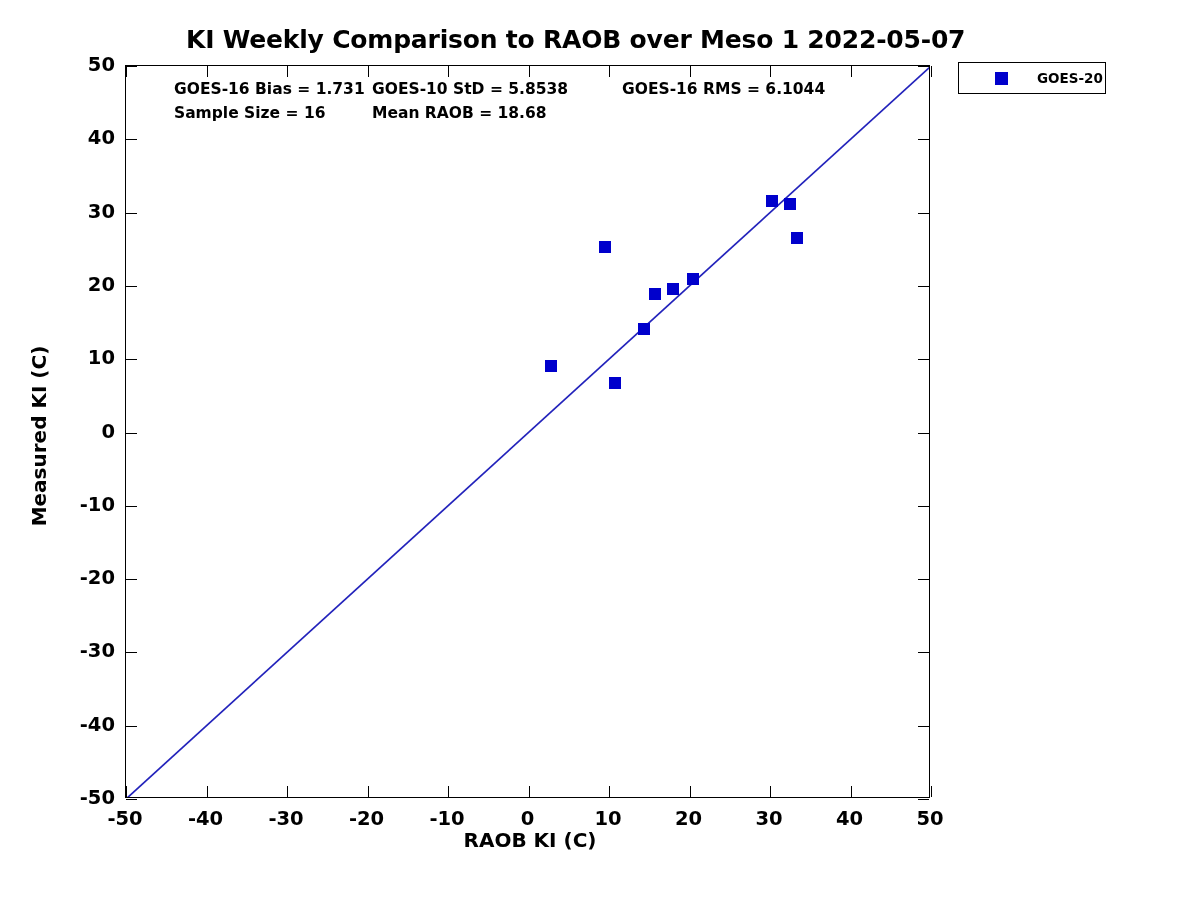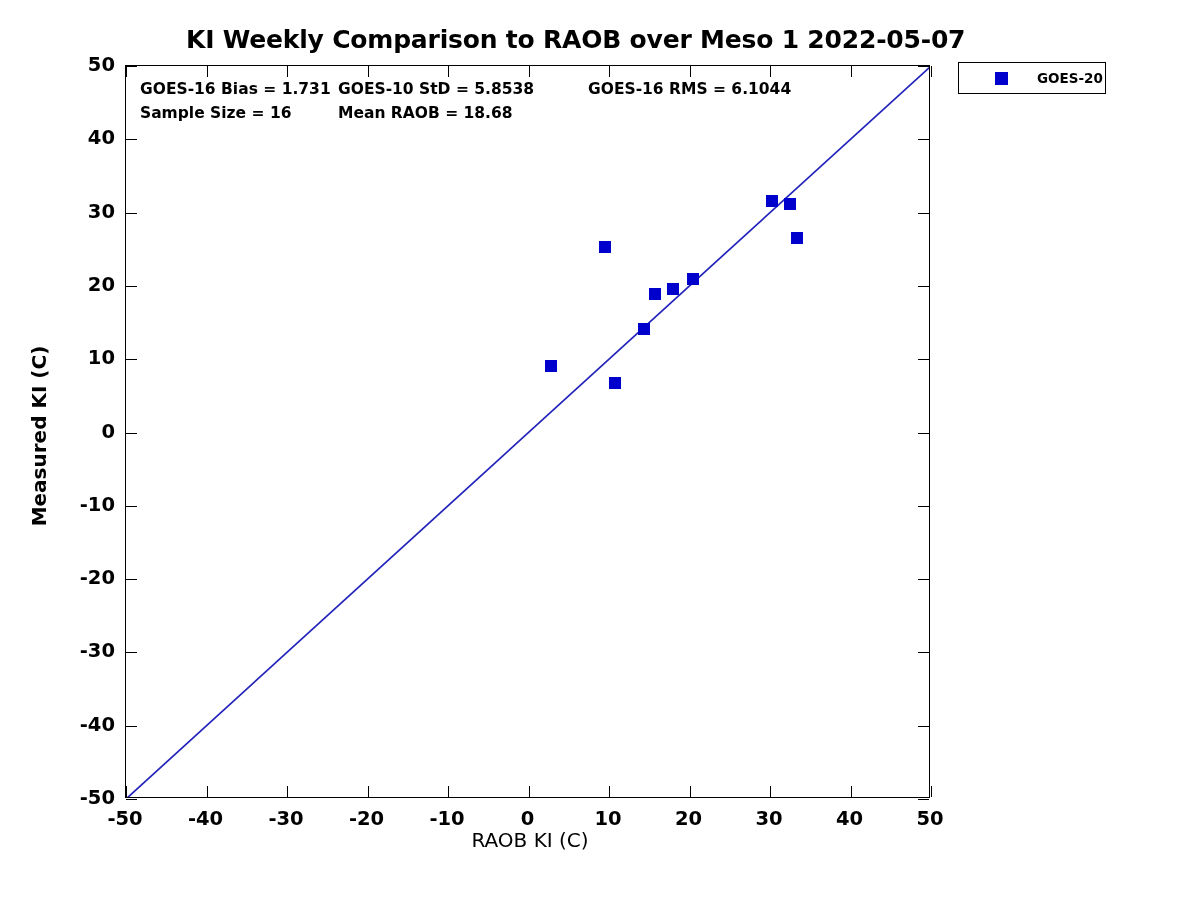--- a/index.html
+++ b/index.html
@@ -98,41 +98,42 @@
     width: 70px;
   }
   
   #xaxis-title {
     position: absolute;
     left: 0;
     top: 828px;
     width: 1060px;
     text-align: center;
     font-size: 20px;
-    font-weight: normal;
+    font-weight: bold;
     color: #000000;
   }
   #yaxis-title {
     position: absolute;
     left: -111px;
     top: 424px;
     width: 300px;
     text-align: center;
     font-size: 20px;
     font-weight: bold;
     color: #000000;
     transform: rotate(-90deg);
   }
   
   .stat {
     position: absolute;
     font-size: 15.5px;
     font-weight: bold;
     color: #000000;
     white-space: nowrap;
+    margin-left: 34px;
   }
   
   #legend {
     position: absolute;
     left: 958px;
     top: 62px;
     width: 148px;
     height: 32px;
     border: 1.4px solid #000000;
     background: #ffffff;

